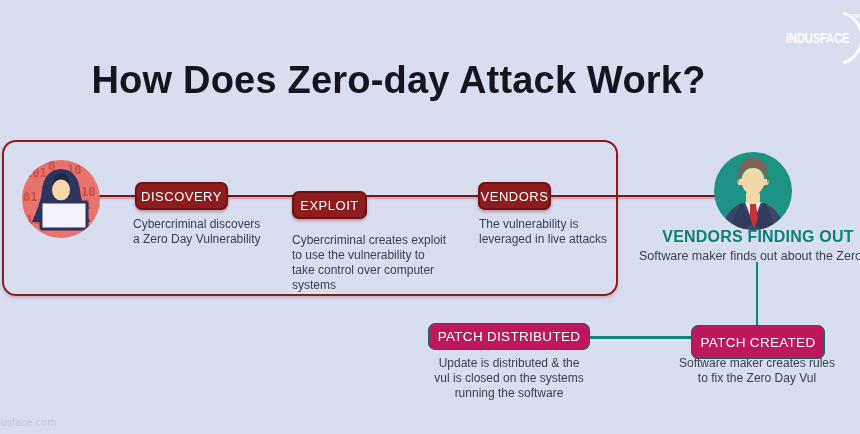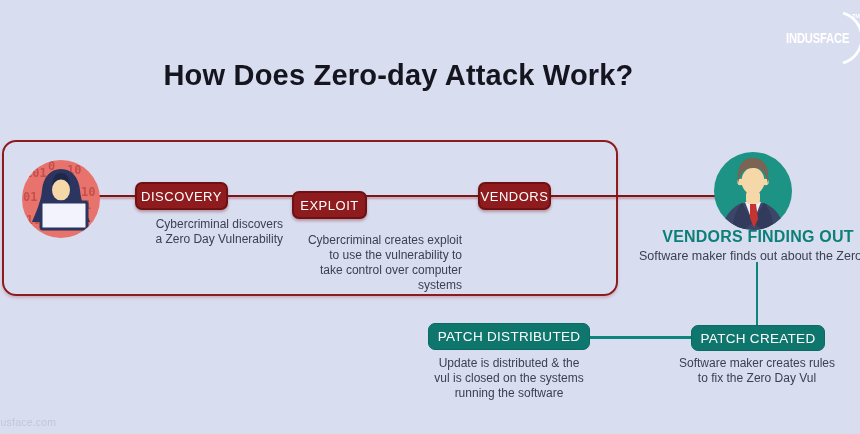--- a/index.html
+++ b/index.html
@@ -5,21 +5,21 @@
   html,body{margin:0;padding:0;}
   #canvas{
     position:relative;width:860px;height:434px;overflow:hidden;
     background:#D9DDF0;
     font-family:"Liberation Sans","DejaVu Sans",sans-serif;
   }
   .abs{position:absolute;}
   
   #title{
     left:0;top:59px;width:797px;text-align:center;
-    font-size:29px;font-weight:bold;color:#15151F;letter-spacing:.2px;
+    font-size:38px;font-weight:bold;color:#15151F;letter-spacing:.2px;
   }
   
   #brand{left:786px;top:10px;width:78px;height:56px;color:#FFFFFF;}
   #brand .name{position:absolute;left:0;top:20px;font-size:14px;font-weight:bold;
     letter-spacing:-0.2px;transform:scaleX(.8);transform-origin:left center;white-space:nowrap;}
   #brand .tm{position:absolute;left:66px;top:3px;font-size:5.5px;font-weight:bold;}
   #brand svg{position:absolute;left:55px;top:0;}
   
   #flow-outline{
     left:2px;top:140px;width:612px;height:152px;
@@ -40,28 +40,28 @@
     background:#8E1B1E;border:2px solid #6E1113;border-radius:7px;
     color:#FFFFFF;font-size:13px;letter-spacing:.5px;box-sizing:border-box;
     box-shadow:0 2px 3px rgba(110,17,19,.35);
   }
   #btn-discovery{left:135px;top:182px;width:93px;height:28px;}
   #btn-exploit{left:292px;top:182px;width:75px;height:28px;margin-top:9px;}
   #btn-attack{left:478px;top:182px;width:73px;height:28px;}
   
   .btn-teal{
     display:flex;align-items:center;justify-content:center;z-index:2;
-    background:#0f766e;border:1.5px solid #0A6B64;border-radius:7px;
+    background:#be185d;border:1.5px solid #0A6B64;border-radius:7px;
     color:#FFFFFF;font-size:13.5px;letter-spacing:.3px;box-sizing:border-box;
   }
   #btn-patch-distributed{left:428px;top:323px;width:162px;height:27px;}
-  #btn-patch-created{left:691px;top:325px;width:134px;height:26px;}
+  #btn-patch-created{left:691px;top:325px;width:134px;height:34px;}
   
   .desc{
-    font-size:12px;line-height:15px;color:#3A4151;white-space:pre-line;z-index:2;text-align:right;
+    font-size:12px;line-height:15px;color:#3A4151;white-space:pre-line;z-index:2;
   }
   #desc-discovery{left:133px;top:217px;width:150px;}
   #desc-exploit{left:292px;top:217px;width:170px;margin-top:16px;}
   #desc-attack{left:479px;top:217px;width:160px;}
   #desc-patch-distributed{left:404px;top:356px;width:210px;text-align:center;}
   #desc-patch-created{left:657px;top:356px;width:200px;text-align:center;}
   #desc-vendors{left:639px;top:249px;white-space:nowrap;font-size:12.5px;color:#3A4151;}
   
   #zero-days{left:6px;top:237px;width:110px;text-align:center;
     font-size:18px;font-weight:bold;color:#9E1C1F;letter-spacing:.3px;}
@@ -122,20 +122,22 @@
   <div class="abs desc" id="desc-discovery">Cybercriminal discovers
 a Zero Day Vulnerability</div>
 
   <div class="abs btn-red" id="btn-exploit">EXPLOIT</div>
   <div class="abs desc" id="desc-exploit">Cybercriminal creates exploit
 to use the vulnerability to
 take control over computer
 systems</div>
 
   <div class="abs btn-red" id="btn-attack">VENDORS</div>
+  <div class="abs desc" id="desc-attack">The vulnerability is
+leveraged in live attacks</div>
 
   <svg class="abs" id="vendor-avatar" viewBox="0 0 78 78">
     <defs>
         <clipPath id="vc">
           <circle cx="39" cy="39" r="39"></circle>
         </clipPath>
       </defs>
     <circle cx="39" cy="39" r="39" fill="#1C9384"></circle>
     <g clip-path="url(#vc)">
       <path d="M8 78 C 10 62 20 54 28 51 L 50 51 C 58 54 68 62 70 78 Z" fill="#3D4668"></path>

